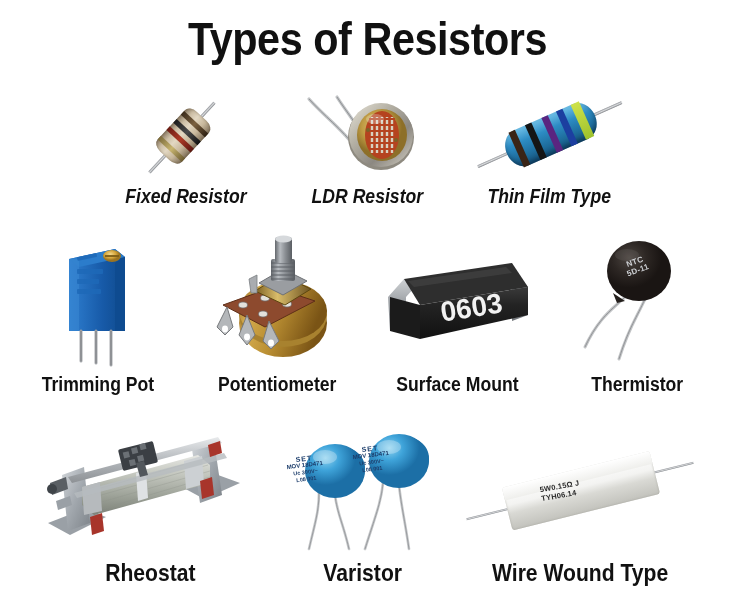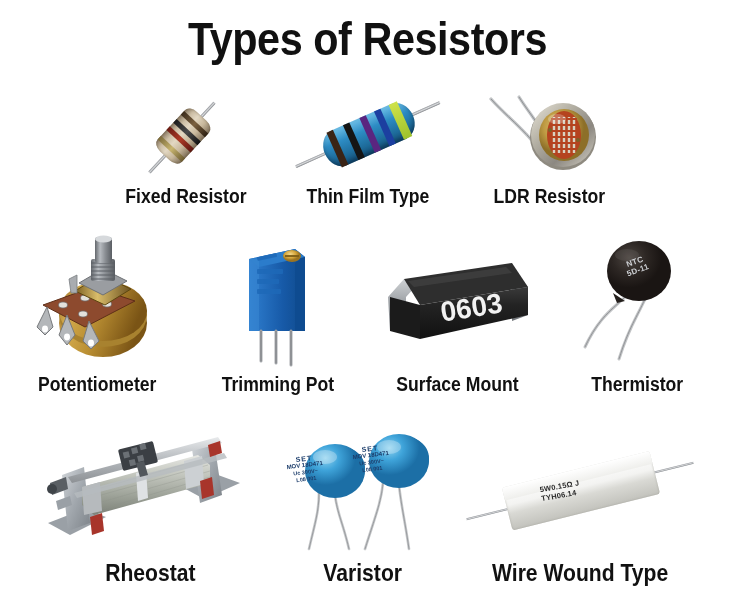--- a/index.html
+++ b/index.html
@@ -69,21 +69,21 @@
     font-weight: bold;
     color: #111111;
     text-align: center;
     white-space: nowrap;
     transform: scaleX(0.88);
     line-height: 1;
   }
 
   
   #row1 { top: 86px; }
-  #row1 .cell { width: 182px; height: 120px; }
+  #row1 .cell { width: 182px; height: 120px; font-style: italic; }
   #row1 .art  { height: 92px; }
   #row1 .label { font-size: 20px; margin-top: 5px; }
 
   #row2 { top: 232px; }
   #row2 .cell { width: 180px; height: 162px; }
   #row2 .art  { height: 134px; }
   #row2 .label { font-size: 20px; margin-top: 5px; }
 
   #row3 { top: 425px; }
   #row3 .cell { height: 160px; }
@@ -286,86 +286,143 @@
               <div class="band b2"></div>
               <div class="band b3"></div>
               <div class="band b4"></div>
             </div>
           </div>
         </div>
       </div>
       <div class="label">Fixed Resistor</div>
     </div>
 
+
+    <div class="cell">
+      <div class="art">
+        <div class="ldr">
+          <svg width="150" height="100" viewBox="0 0 150 100">
+            <g stroke="#c2c4c6" stroke-width="3.2" fill="none" stroke-linecap="round">
+              <path d="M62 62 C 50 45, 30 30, 16 14"></path>
+              <path d="M76 62 C 68 44, 54 28, 44 12"></path>
+            </g>
+            <g stroke="#8f9295" stroke-width="1" fill="none">
+              <path d="M62 62 C 50 45, 30 30, 16 14"></path>
+              <path d="M76 62 C 68 44, 54 28, 44 12"></path>
+            </g>
+            <ellipse cx="88" cy="52" rx="33" ry="33" fill="#8e8a80"></ellipse>
+            <ellipse cx="88" cy="50" rx="32" ry="32" fill="url(#rimg)"></ellipse>
+            <defs>
+              <linearGradient id="rimg" x1="0" y1="0" x2="1" y2="1">
+                <stop offset="0%" stop-color="#e8e4d8"></stop>
+                <stop offset="35%" stop-color="#b4b0a4"></stop>
+                <stop offset="65%" stop-color="#8c8881"></stop>
+                <stop offset="100%" stop-color="#d6d2c6"></stop>
+              </linearGradient>
+              <radialGradient id="faceg" cx="40%" cy="35%">
+                <stop offset="0%" stop-color="#e0c277"></stop>
+                <stop offset="60%" stop-color="#bf9b43"></stop>
+                <stop offset="100%" stop-color="#8d6f28"></stop>
+              </radialGradient>
+            </defs>
+            <ellipse cx="89" cy="50" rx="25" ry="26" fill="url(#faceg)"></ellipse>
+            <ellipse cx="89" cy="50" rx="17" ry="24" fill="#b5431f"></ellipse>
+            <g stroke="#d8d2c0" stroke-width="2.4" fill="none">
+              <path d="M79 32 v36 M84 32 v36 M89 32 v36 M94 32 v36 M99 32 v36"></path>
+            </g>
+            <g stroke="#b5431f" stroke-width="2.2" fill="none">
+              <path d="M76 34 h26 M76 40 h26 M76 46 h26 M76 52 h26 M76 58 h26 M76 64 h26"></path>
+            </g>
+            <ellipse cx="75" cy="45" rx="2" ry="2" fill="#7b6326"></ellipse>
+            <ellipse cx="103" cy="55" rx="2" ry="2" fill="#7b6326"></ellipse>
+            <ellipse cx="82" cy="34" rx="9" ry="5" fill="rgba(255,255,255,.25)"></ellipse>
+          </svg>
+        </div>
+      </div>
+      <div class="label">LDR Resistor</div>
+    </div>
 
     <div class="cell">
       <div class="art">
         <div class="thin-res">
           <div class="inner">
             <div class="lead l"></div>
             <div class="lead r"></div>
             <div class="body">
               <div class="tband t1"></div>
               <div class="tband t2"></div>
               <div class="tband t3"></div>
               <div class="tband t4"></div>
               <div class="tband t5"></div>
             </div>
           </div>
         </div>
       </div>
       <div class="label">Thin Film Type</div>
     </div>
+  </div>
+
+  <div class="row" id="row2">
 
     <div class="cell">
       <div class="art">
-        <div class="ldr">
-          <svg width="150" height="100" viewBox="0 0 150 100">
-            <g stroke="#c2c4c6" stroke-width="3.2" fill="none" stroke-linecap="round">
-              <path d="M62 62 C 50 45, 30 30, 16 14"></path>
-              <path d="M76 62 C 68 44, 54 28, 44 12"></path>
-            </g>
-            <g stroke="#8f9295" stroke-width="1" fill="none">
-              <path d="M62 62 C 50 45, 30 30, 16 14"></path>
-              <path d="M76 62 C 68 44, 54 28, 44 12"></path>
-            </g>
-            <ellipse cx="88" cy="52" rx="33" ry="33" fill="#8e8a80"></ellipse>
-            <ellipse cx="88" cy="50" rx="32" ry="32" fill="url(#rimg)"></ellipse>
+        <div class="trim">
+          <svg width="130" height="134" viewBox="0 0 130 134">
             <defs>
-              <linearGradient id="rimg" x1="0" y1="0" x2="1" y2="1">
-                <stop offset="0%" stop-color="#e8e4d8"></stop>
-                <stop offset="35%" stop-color="#b4b0a4"></stop>
-                <stop offset="65%" stop-color="#8c8881"></stop>
-                <stop offset="100%" stop-color="#d6d2c6"></stop>
-              </linearGradient>
-              <radialGradient id="faceg" cx="40%" cy="35%">
-                <stop offset="0%" stop-color="#e0c277"></stop>
-                <stop offset="60%" stop-color="#bf9b43"></stop>
-                <stop offset="100%" stop-color="#8d6f28"></stop>
+              <linearGradient id="trimg" x1="0" y1="0" x2="1" y2="0">
+                <stop offset="0%" stop-color="#2b78c9"></stop>
+                <stop offset="25%" stop-color="#1a63b4"></stop>
+                <stop offset="70%" stop-color="#12529c"></stop>
+                <stop offset="100%" stop-color="#0d4party"></stop>
+              </linearGradient>
+              <linearGradient id="trimg2" x1="0" y1="0" x2="1" y2="0">
+                <stop offset="0%" stop-color="#2f7fd0"></stop>
+                <stop offset="60%" stop-color="#175aa8"></stop>
+                <stop offset="100%" stop-color="#0f4a8c"></stop>
+              </linearGradient>
+              <radialGradient id="screwg" cx="40%" cy="35%">
+                <stop offset="0%" stop-color="#f3d88c"></stop>
+                <stop offset="60%" stop-color="#d6a63b"></stop>
+                <stop offset="100%" stop-color="#9c7420"></stop>
               </radialGradient>
             </defs>
-            <ellipse cx="89" cy="50" rx="25" ry="26" fill="url(#faceg)"></ellipse>
-            <ellipse cx="89" cy="50" rx="17" ry="24" fill="#b5431f"></ellipse>
-            <g stroke="#d8d2c0" stroke-width="2.4" fill="none">
-              <path d="M79 32 v36 M84 32 v36 M89 32 v36 M94 32 v36 M99 32 v36"></path>
-            </g>
-            <g stroke="#b5431f" stroke-width="2.2" fill="none">
-              <path d="M76 34 h26 M76 40 h26 M76 46 h26 M76 52 h26 M76 58 h26 M76 64 h26"></path>
-            </g>
-            <ellipse cx="75" cy="45" rx="2" ry="2" fill="#7b6326"></ellipse>
-            <ellipse cx="103" cy="55" rx="2" ry="2" fill="#7b6326"></ellipse>
-            <ellipse cx="82" cy="34" rx="9" ry="5" fill="rgba(255,255,255,.25)"></ellipse>
+
+            <path d="M36 24 L82 14 L92 22 L92 96 L36 96 Z" fill="url(#trimg2)"></path>
+
+            <path d="M36 24 L82 14 L92 22 L46 32 Z" fill="#2b7ccb"></path>
+
+            <path d="M92 22 L92 96 L82 96 L82 28 Z" fill="#0e4b90"></path>
+
+            <rect x="36" y="24" width="10" height="72" fill="#3a88d4" opacity=".55"></rect>
+
+            <g fill="#1e69b8" opacity=".85">
+              <rect x="44" y="34" width="26" height="5" rx="1"></rect>
+              <rect x="44" y="44" width="22" height="5" rx="1"></rect>
+              <rect x="44" y="54" width="24" height="5" rx="1"></rect>
+              <rect x="44" y="20" width="20" height="4" rx="1" transform="rotate(-12 54 22)"></rect>
+            </g>
+
+            <ellipse cx="79" cy="21" rx="9" ry="6" fill="url(#screwg)"></ellipse>
+            <path d="M72 21 h14" stroke="#7c5c14" stroke-width="1.8"></path>
+
+            <g stroke="#a9acb0" stroke-width="3" stroke-linecap="round">
+              <path d="M48 96 v30"></path>
+              <path d="M63 96 v32"></path>
+              <path d="M78 96 v34"></path>
+            </g>
+            <g stroke="#74777a" stroke-width="1" stroke-linecap="round">
+              <path d="M48 96 v30"></path>
+              <path d="M63 96 v32"></path>
+              <path d="M78 96 v34"></path>
+            </g>
           </svg>
         </div>
       </div>
-      <div class="label">LDR Resistor</div>
-    </div>
-  </div>
-
-  <div class="row" id="row2">
+      <div class="label">Trimming Pot</div>
+    </div>
 
     <div class="cell">
       <div class="art">
         <div class="pot">
           <svg width="150" height="134" viewBox="0 0 150 134">
             <defs>
               <linearGradient id="shaftg" x1="0" y1="0" x2="1" y2="0">
                 <stop offset="0%" stop-color="#63676c"></stop>
                 <stop offset="30%" stop-color="#b7bbc0"></stop>
                 <stop offset="60%" stop-color="#8b8f94"></stop>
@@ -417,77 +474,20 @@
             </g>
 
             <rect x="72" y="2" width="17" height="26" rx="3" fill="url(#shaftg)"></rect>
             <ellipse cx="80.5" cy="4" rx="8.5" ry="3.5" fill="#d6d9dc"></ellipse>
 
             <path d="M46 44 L54 40 L54 58 L48 58 Z" fill="#a9acb0" stroke="#7a7d81" stroke-width=".8"></path>
           </svg>
         </div>
       </div>
       <div class="label">Potentiometer</div>
-    </div>
-
-    <div class="cell">
-      <div class="art">
-        <div class="trim">
-          <svg width="130" height="134" viewBox="0 0 130 134">
-            <defs>
-              <linearGradient id="trimg" x1="0" y1="0" x2="1" y2="0">
-                <stop offset="0%" stop-color="#2b78c9"></stop>
-                <stop offset="25%" stop-color="#1a63b4"></stop>
-                <stop offset="70%" stop-color="#12529c"></stop>
-                <stop offset="100%" stop-color="#0d4party"></stop>
-              </linearGradient>
-              <linearGradient id="trimg2" x1="0" y1="0" x2="1" y2="0">
-                <stop offset="0%" stop-color="#2f7fd0"></stop>
-                <stop offset="60%" stop-color="#175aa8"></stop>
-                <stop offset="100%" stop-color="#0f4a8c"></stop>
-              </linearGradient>
-              <radialGradient id="screwg" cx="40%" cy="35%">
-                <stop offset="0%" stop-color="#f3d88c"></stop>
-                <stop offset="60%" stop-color="#d6a63b"></stop>
-                <stop offset="100%" stop-color="#9c7420"></stop>
-              </radialGradient>
-            </defs>
-
-            <path d="M36 24 L82 14 L92 22 L92 96 L36 96 Z" fill="url(#trimg2)"></path>
-
-            <path d="M36 24 L82 14 L92 22 L46 32 Z" fill="#2b7ccb"></path>
-
-            <path d="M92 22 L92 96 L82 96 L82 28 Z" fill="#0e4b90"></path>
-
-            <rect x="36" y="24" width="10" height="72" fill="#3a88d4" opacity=".55"></rect>
-
-            <g fill="#1e69b8" opacity=".85">
-              <rect x="44" y="34" width="26" height="5" rx="1"></rect>
-              <rect x="44" y="44" width="22" height="5" rx="1"></rect>
-              <rect x="44" y="54" width="24" height="5" rx="1"></rect>
-              <rect x="44" y="20" width="20" height="4" rx="1" transform="rotate(-12 54 22)"></rect>
-            </g>
-
-            <ellipse cx="79" cy="21" rx="9" ry="6" fill="url(#screwg)"></ellipse>
-            <path d="M72 21 h14" stroke="#7c5c14" stroke-width="1.8"></path>
-
-            <g stroke="#a9acb0" stroke-width="3" stroke-linecap="round">
-              <path d="M48 96 v30"></path>
-              <path d="M63 96 v32"></path>
-              <path d="M78 96 v34"></path>
-            </g>
-            <g stroke="#74777a" stroke-width="1" stroke-linecap="round">
-              <path d="M48 96 v30"></path>
-              <path d="M63 96 v32"></path>
-              <path d="M78 96 v34"></path>
-            </g>
-          </svg>
-        </div>
-      </div>
-      <div class="label">Trimming Pot</div>
     </div>
 
     <div class="cell">
       <div class="art">
         <div class="smd">
           <svg width="160" height="134" viewBox="0 0 160 134">
             <defs>
               <linearGradient id="capg" x1="0" y1="0" x2="0" y2="1">
                 <stop offset="0%" stop-color="#cfd2d5"></stop>
                 <stop offset="45%" stop-color="#9ea2a6"></stop>

